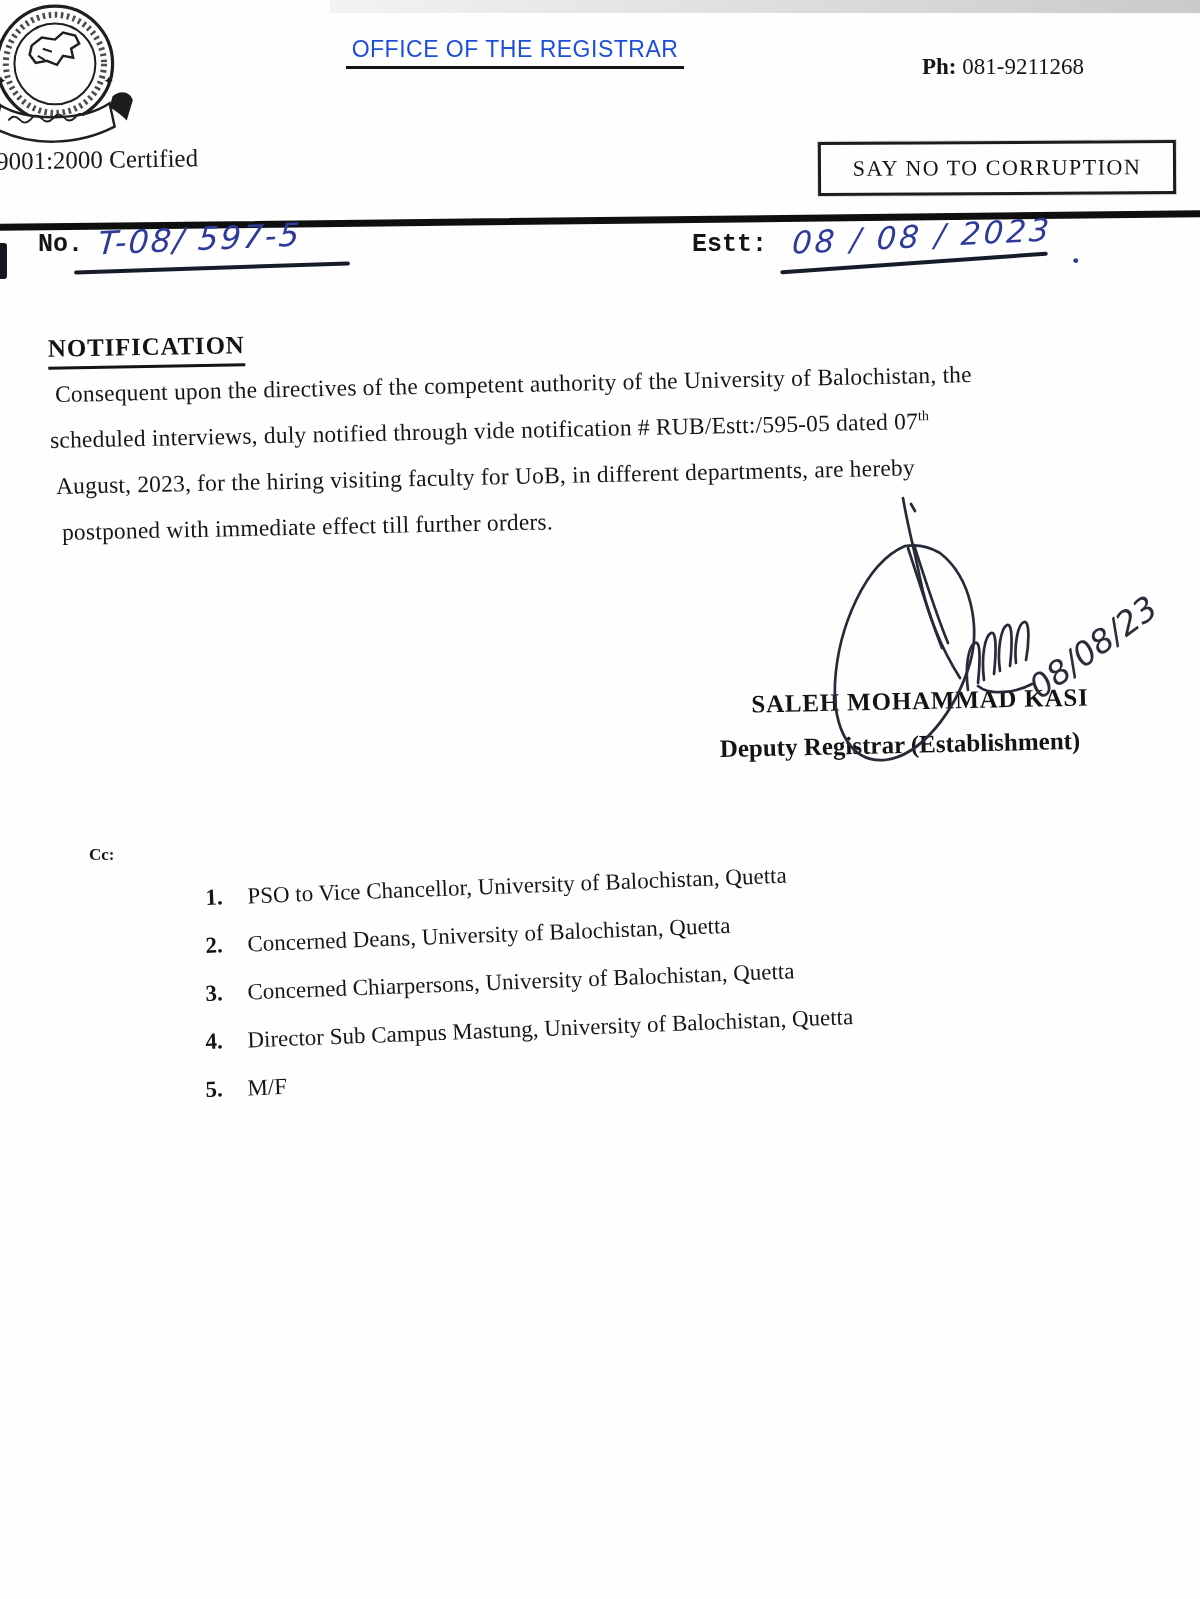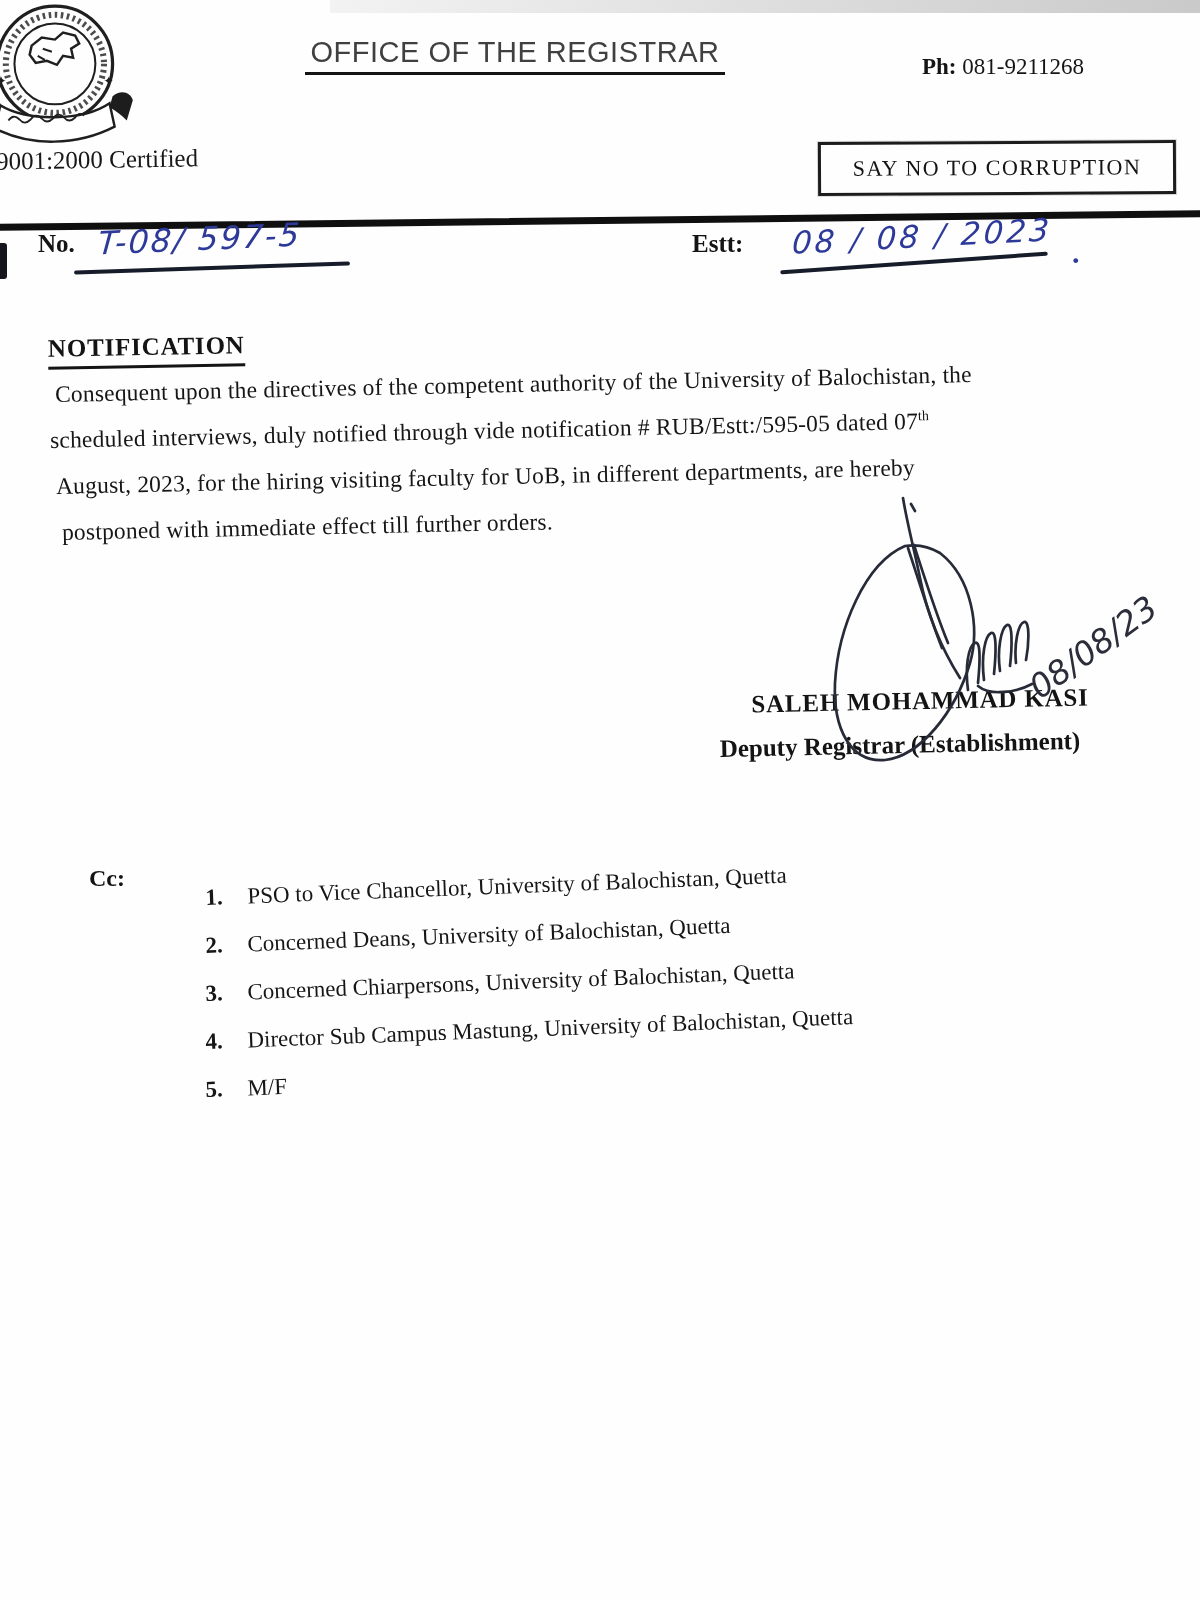--- a/index.html
+++ b/index.html
@@ -21,41 +21,41 @@
   }
   .edge-ink{
     left:0;top:243px;width:7px;height:36px;background:#15151d;border-radius:0 3px 3px 0;
   }
 
   
   .seal{left:-24px;top:0;width:172px;height:152px;}
   .header-center{left:165px;top:28px;width:700px;text-align:center;font-family:"Liberation Sans",sans-serif;}
   .uni-name{font-size:33px;letter-spacing:.5px;color:#141414;white-space:nowrap;}
   .office-title{
-    display:inline-block;margin-top:8px;font-size:29px;letter-spacing:.5px;color:#404040;
+    display:inline-block;margin-top:8px;font-size:23px;letter-spacing:.5px;color:#1d4ed8;
     border-bottom:3.5px solid #141414;padding:0 6px 3px 6px;white-space:nowrap;
   }
   .phone{left:922px;top:54px;font-size:23px;color:#151515;white-space:nowrap;}
   .phone b{font-weight:600;}
   .cert{left:-4px;top:146px;font-size:25px;color:#181818;transform:rotate(-1deg);white-space:nowrap;}
   .banner-box{
     left:818px;top:141px;width:352px;height:48px;
     border:3px solid #1c1c1c;
     display:flex;align-items:center;justify-content:center;
     font-size:22px;letter-spacing:1.5px;font-weight:500;color:#141414;
     transform:rotate(-.3deg);
     box-shadow:0 0 0 1px rgba(30,30,30,.15);
   }
   .rule{
     left:-4px;top:217px;width:1208px;height:7px;background:#0f0f0f;
     border-radius:4px;transform:rotate(-.65deg);
   }
 
   
-  .ref-label{font-size:25px;font-weight:bold;color:#141414;white-space:nowrap;}
+  .ref-label{font-size:25px;font-weight:bold;color:#141414;white-space:nowrap;font-family:Liberation Mono, monospace;}
   .no-label{left:38px;top:230px;}
   .dated-label{left:692px;top:230px;}
   .hand{
     font-family:"DejaVu Sans",sans-serif;font-style:italic;font-weight:500;
     color:#2e3a99;white-space:nowrap;
   }
   .no-value{left:98px;top:220px;font-size:32px;letter-spacing:2px;transform:rotate(-2.5deg) skewX(-7deg);}
   .dated-value{left:792px;top:218px;font-size:31px;letter-spacing:3px;transform:rotate(-3deg) skewX(-7deg);}
   .ink-line{height:3.5px;background:#171c2a;border-radius:2px;}
   .no-underline{left:74px;top:266px;width:276px;transform:rotate(-1.9deg);}
@@ -84,21 +84,21 @@
     font-size:25px;font-weight:bold;letter-spacing:.8px;color:#141414;
     transform:rotate(-1.2deg);white-space:nowrap;
   }
   .sig-title{
     left:680px;top:731px;width:440px;text-align:center;
     font-size:25px;font-weight:bold;color:#141414;
     transform:rotate(-1.3deg);white-space:nowrap;
   }
 
   
-  .cc-label{left:89px;top:845px;font-size:24px;font-weight:bold;color:#141414;margin-top:20px;}
+  .cc-label{left:89px;top:845px;font-size:17px;font-weight:bold;color:#141414;}
   .cc-list{left:206px;top:885px;width:800px;}
   .cc-item{
     display:flex;align-items:baseline;gap:16px;
     height:28px;margin-bottom:20px;
     font-size:23px;color:#161616;
     transform:rotate(-2.2deg);transform-origin:left bottom;white-space:nowrap;
   }
   .cc-num{font-weight:bold;min-width:26px;}
 </style>
 </head>

